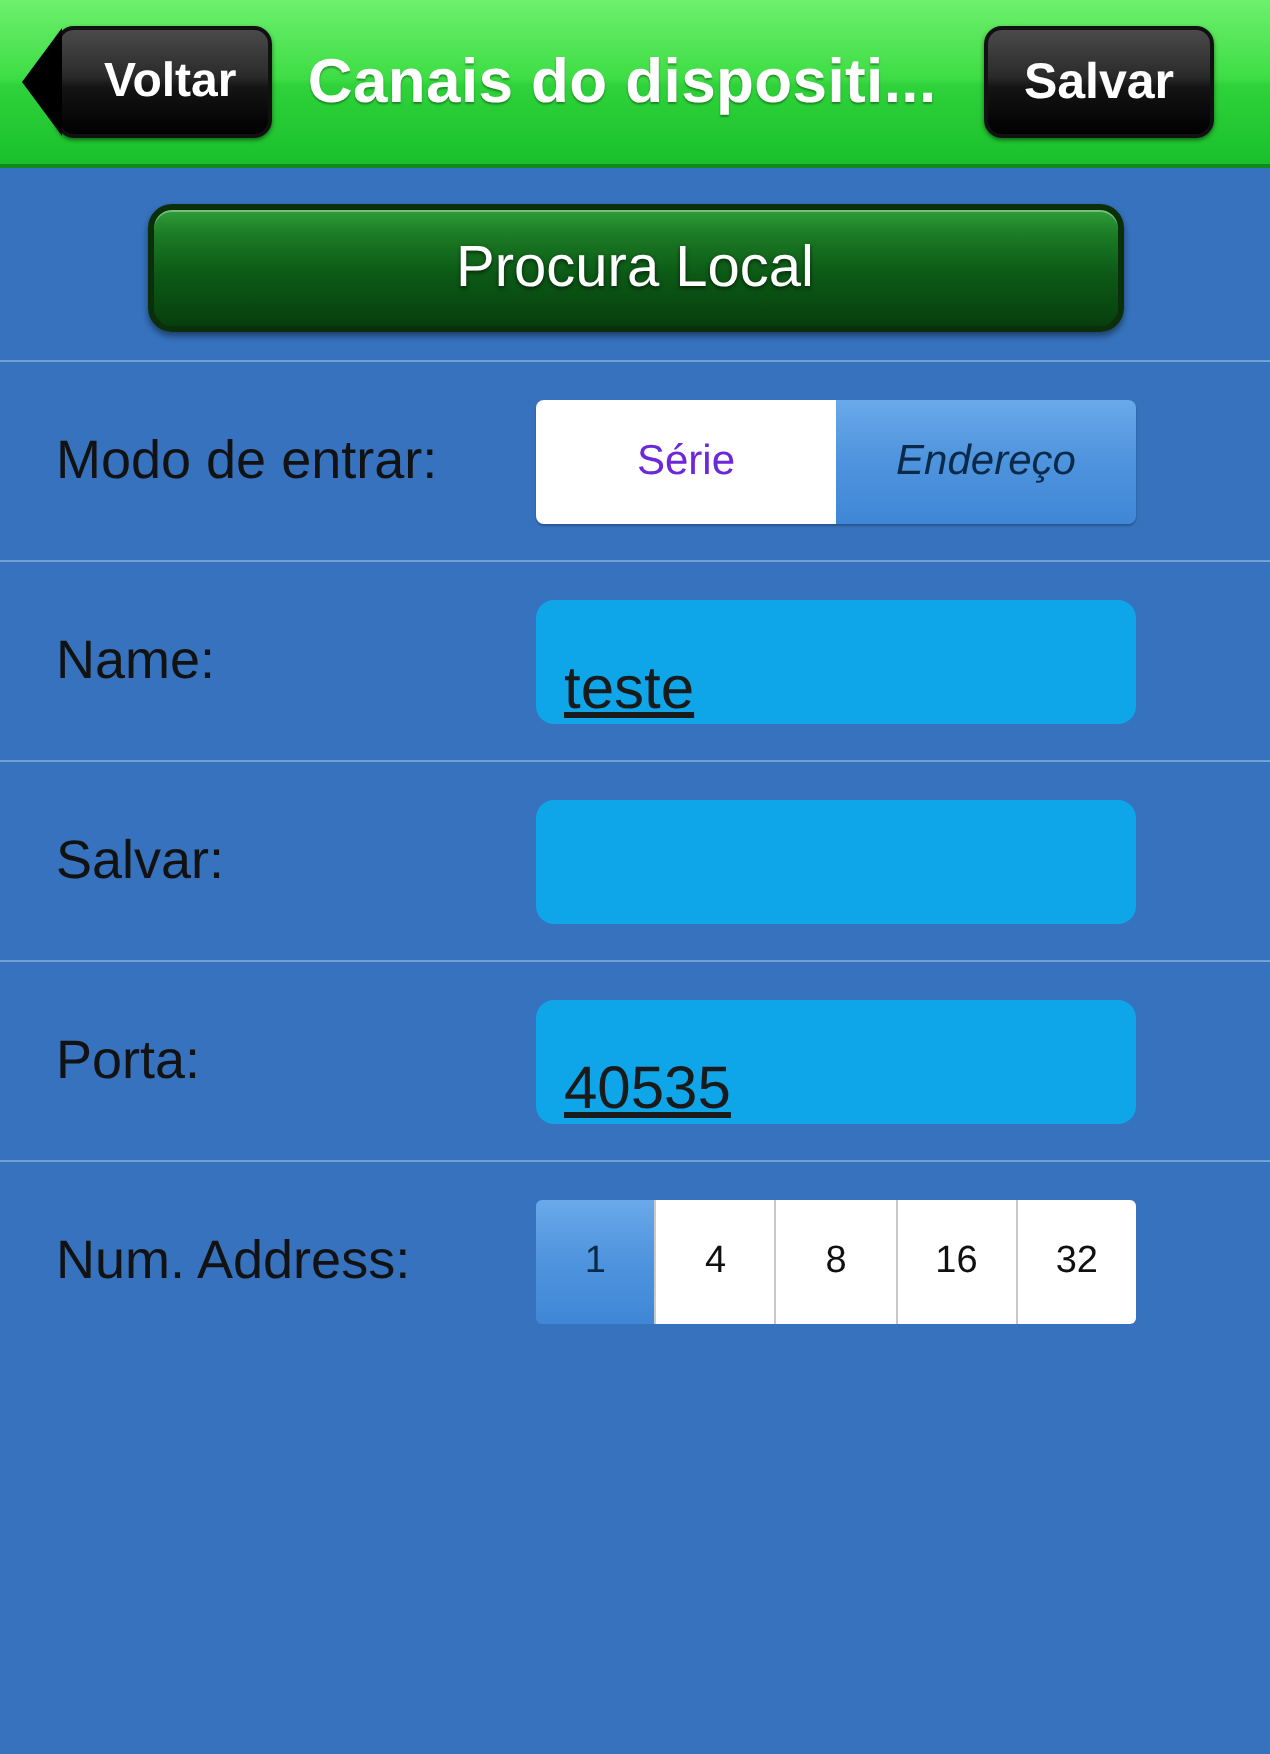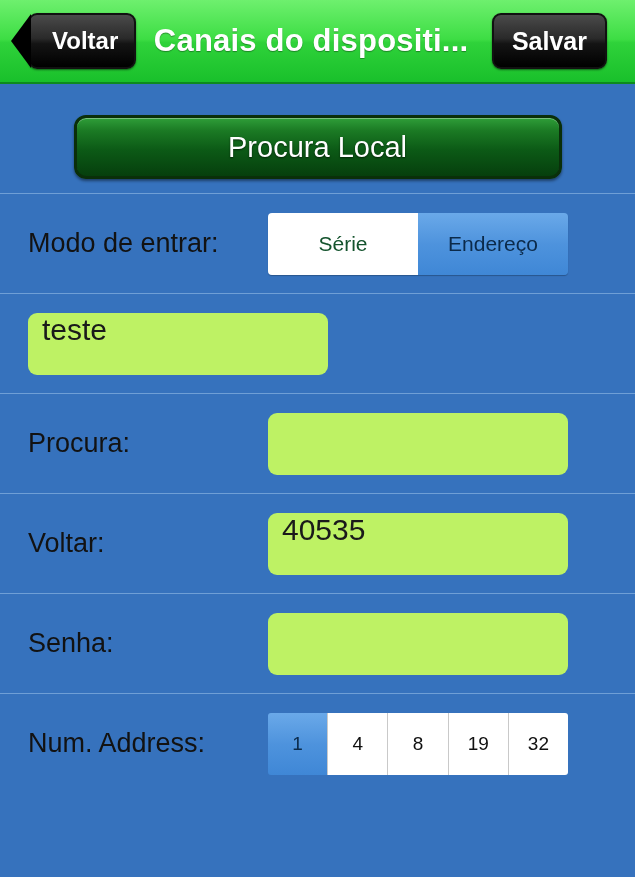--- a/index.html
+++ b/index.html
@@ -81,21 +81,21 @@
     font-size: 25px;
     font-weight: bold;
     display: flex;
     align-items: center;
     justify-content: flex-start;
     box-shadow: 0 1px 2px rgba(0,0,0,.5);
   }
 
   
   .search-wrap {
-    padding: 31px 0 14px 0;
+    padding: 18px 0 14px 0;
     display: flex;
     justify-content: center;
   }
   .search-btn {
     width: 482px;
     height: 58px;
     border-radius: 12px;
     background: linear-gradient(to bottom, #2f9e39 0%, #1b7a24 22%, #0c5a16 55%, #063f0d 100%);
     border: 3px solid #0a2f0a;
     box-shadow: inset 0 1px 0 rgba(255,255,255,.35), 0 2px 3px rgba(0,0,0,.45);
@@ -123,54 +123,56 @@
   }
   .row-label {
     color: #121212;
     font-size: 27px;
     flex: 0 0 240px;
     white-space: nowrap;
   }
   .field {
     flex: 1;
     height: 62px;
-    background: #bef264;
+    background: #0ea5e9;
     border-radius: 9px;
     display: flex;
-    align-items: flex-start;
+    align-items: flex-end;
     padding: 0 14px;
     box-sizing: border-box;
     color: #1a1a1a;
     font-size: 30px;
     max-width: 300px;
+    text-decoration: underline;
   }
   .field.empty { color: transparent; }
 
   
   .segment {
     flex: 1;
     max-width: 300px;
     height: 62px;
     display: flex;
     border-radius: 4px;
     overflow: hidden;
     box-shadow: 0 1px 1px rgba(0,0,0,.25);
   }
   .seg-item {
     flex: 1;
     display: flex;
     align-items: center;
     justify-content: center;
     font-size: 21px;
-    color: #14532d;
+    color: #6d28d9;
     background: #ffffff;
   }
   .seg-item.active {
     background: linear-gradient(to bottom, #6aa9e9 0%, #4e93dd 50%, #3f87d6 100%);
     color: #0b2a4a;
+    font-style: italic;
   }
 
   
   .channels {
     flex: 1;
     max-width: 300px;
     height: 62px;
     display: flex;
     border-radius: 3px;
     overflow: hidden;
@@ -221,61 +223,56 @@
         <div class="seg-item">
           <span>Série</span>
         </div>
         <div class="seg-item active">
           <span>Endereço</span>
         </div>
       </div>
     </div>
 
     <div class="row">
+      <div class="row-label">Name:</div>
       <div class="field">
         <span>teste</span>
       </div>
     </div>
 
     <div class="row">
-      <div class="row-label">Procura:</div>
+      <div class="row-label">Salvar:</div>
       <div class="field empty">
         <span></span>
       </div>
     </div>
 
     <div class="row">
-      <div class="row-label">Voltar:</div>
+      <div class="row-label">Porta:</div>
       <div class="field">
         <span>40535</span>
       </div>
     </div>
 
 
-    <div class="row">
-      <div class="row-label">Senha:</div>
-      <div class="field empty">
-        <span></span>
-      </div>
-    </div>
 
     <div class="row">
       <div class="row-label">Num. Address:</div>
       <div class="channels">
         <div class="ch-item active">
           <span>1</span>
         </div>
         <div class="ch-item">
           <span>4</span>
         </div>
         <div class="ch-item">
           <span>8</span>
         </div>
         <div class="ch-item">
-          <span>19</span>
+          <span>16</span>
         </div>
         <div class="ch-item">
           <span>32</span>
         </div>
       </div>
     </div>
 
   </div>
 </div>
 

